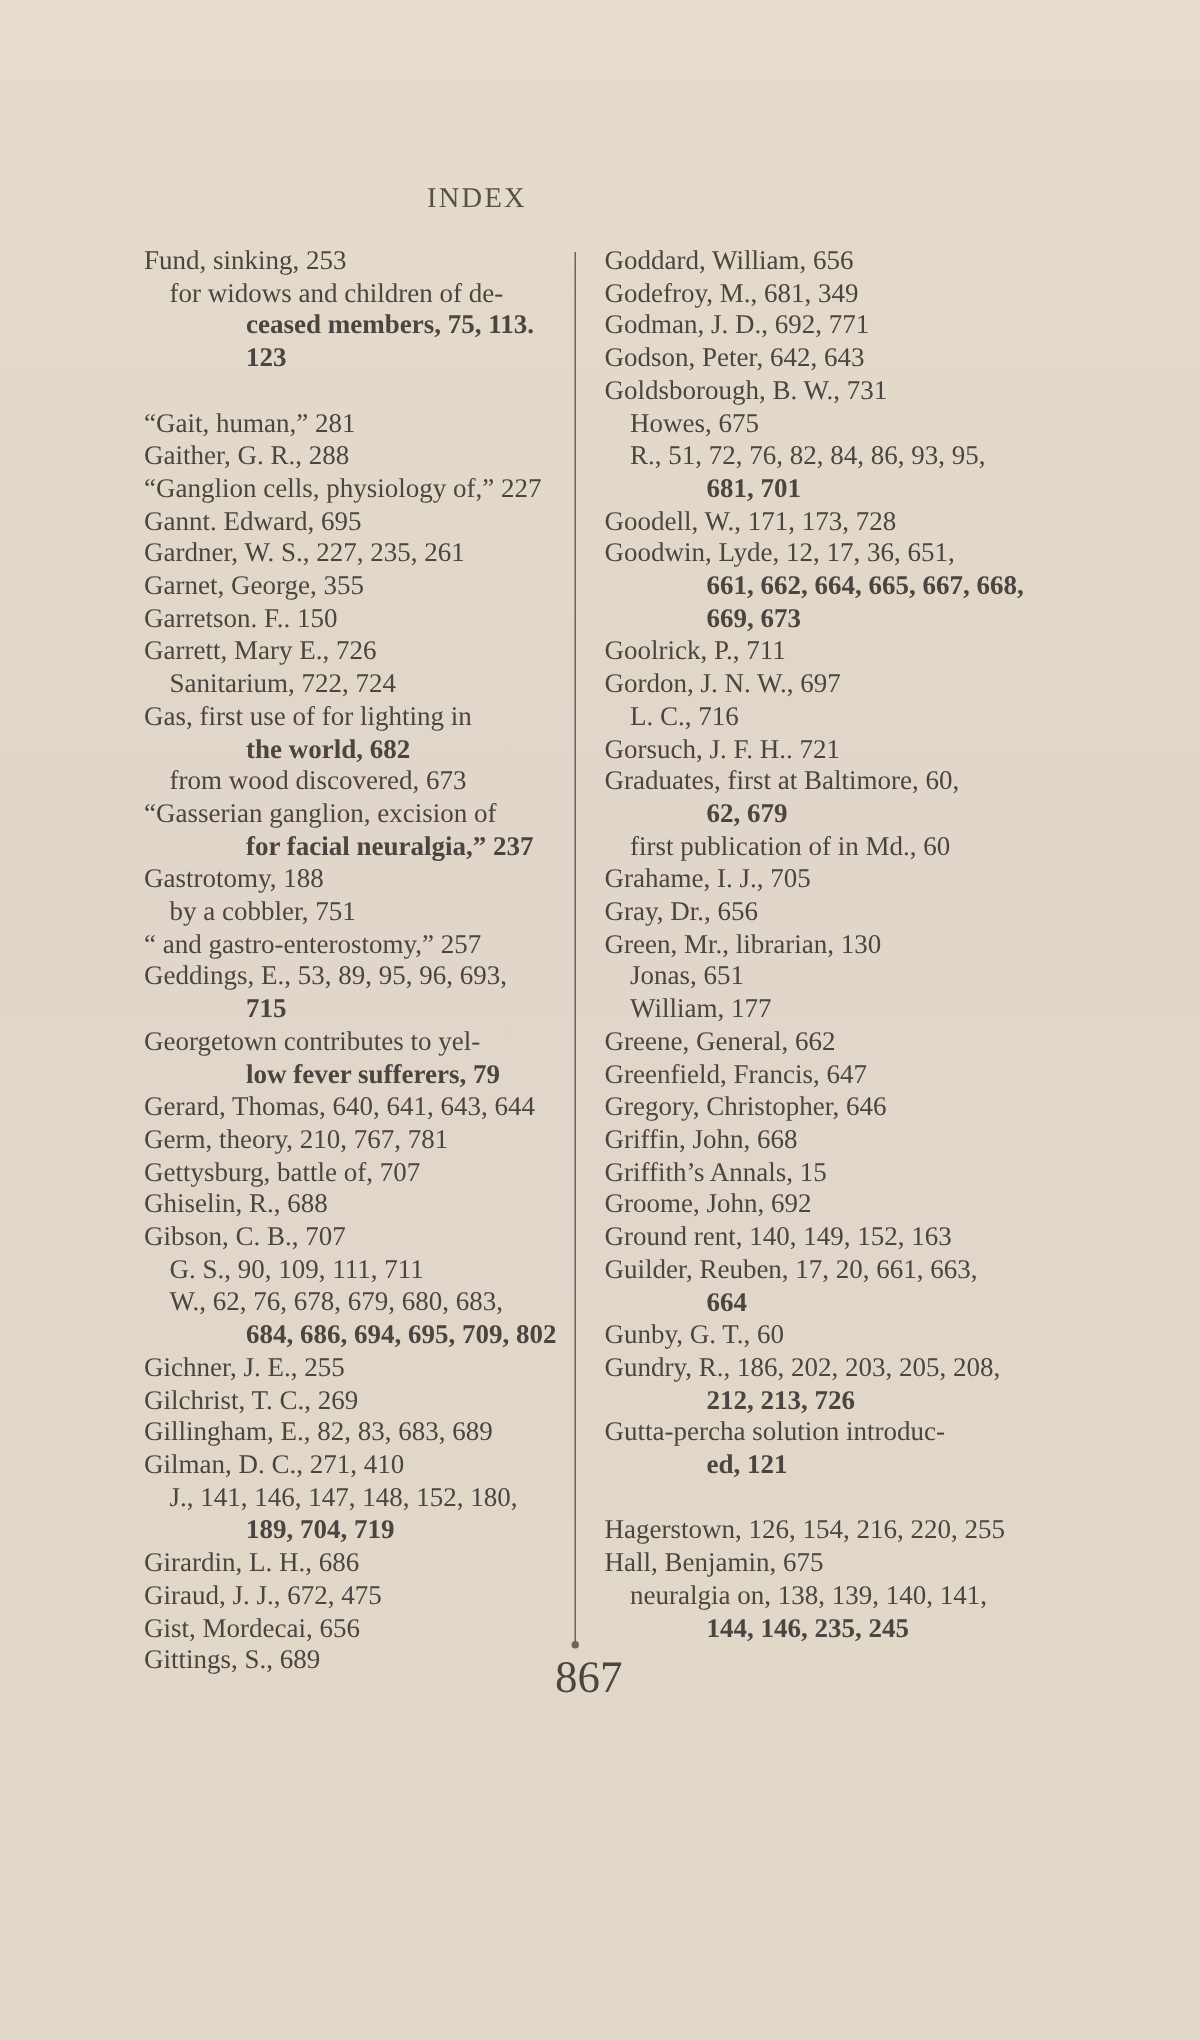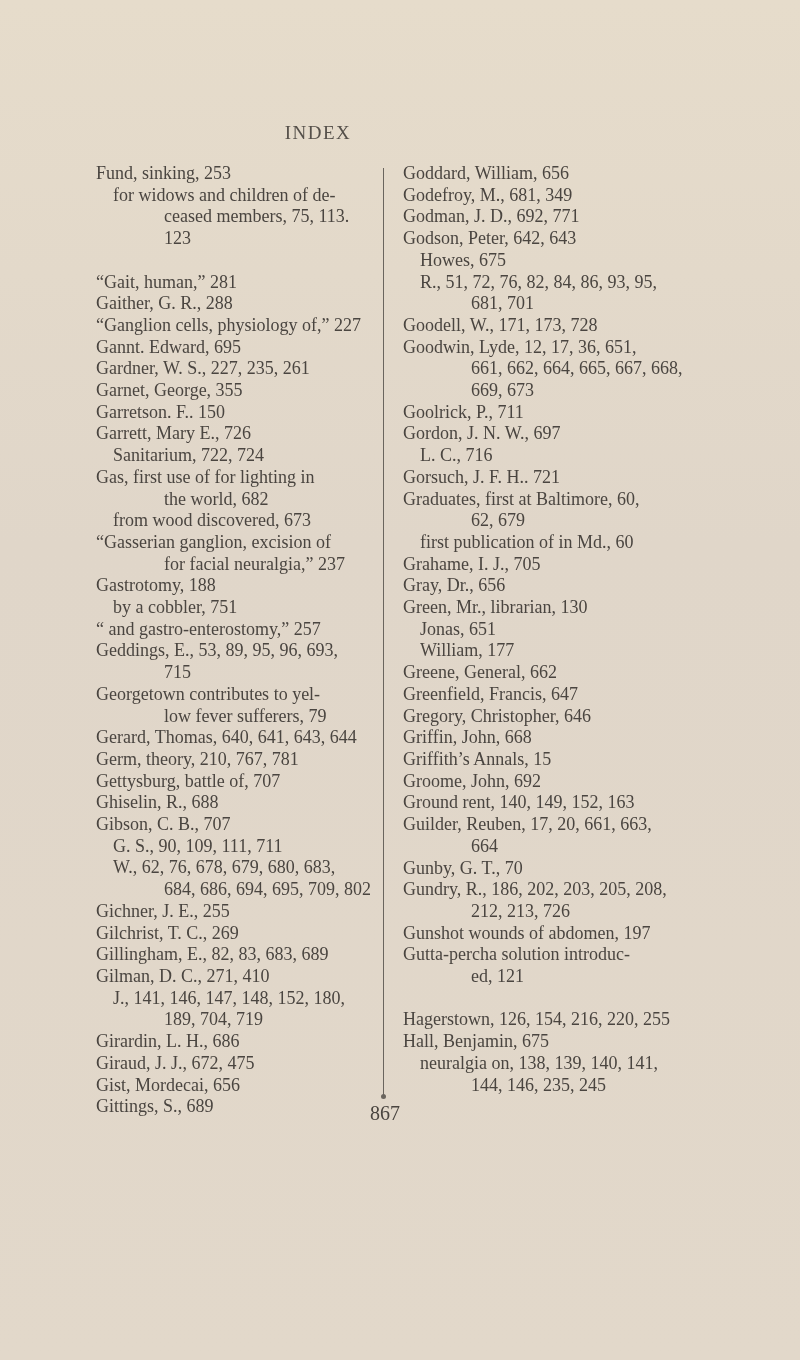--- a/index.html
+++ b/index.html
@@ -19,32 +19,32 @@
     text-align: center; font-size: 19px; letter-spacing: 1.5px; color: #55504a;
   }
   .col {
     position: absolute; top: 163px;
     font-size: 18px; line-height: 21.7px;
   }
   .col.left { left: 96px; width: 280px; }
   .col.right { left: 403px; width: 280px; }
   .entry { white-space: nowrap; }
   .i1 { padding-left: 17px; }
-  .i2 { padding-left: 68px; }
+  .i2 { padding-left: 68px; font-weight: bold; }
   .gap { height: 21.7px; }
   .divider {
     position: absolute; left: 383px; top: 168px; width: 1px; height: 927px;
     background: #6a655e;
   }
   .divider-end {
     position: absolute; left: 381px; top: 1094px; width: 5px; height: 5px;
     border-radius: 50%; background: #6a655e;
   }
   .page-num {
-    position: absolute; top: 1102px; left: 370px; font-size: 20px; color: #4a4540;
+    position: absolute; top: 1102px; left: 370px; font-size: 30px; color: #4a4540;
   }
 </style>
 </head>
 <body>
 
 <div class="page-bg"></div>
 
 <div class="title">INDEX</div>
 
 <div class="col left" id="col-left">
@@ -93,20 +93,21 @@
     <div class="entry">Gist, Mordecai, 656</div>
     <div class="entry">Gittings, S., 689</div>
   </div>
 <div class="divider"></div>
 <div class="divider-end"></div>
 <div class="col right" id="col-right">
     <div class="entry">Goddard, William, 656</div>
     <div class="entry">Godefroy, M., 681, 349</div>
     <div class="entry">Godman, J. D., 692, 771</div>
     <div class="entry">Godson, Peter, 642, 643</div>
+    <div class="entry">Goldsborough, B. W., 731</div>
     <div class="entry i1">Howes, 675</div>
     <div class="entry i1">R., 51, 72, 76, 82, 84, 86, 93, 95,</div>
     <div class="entry i2">681, 701</div>
     <div class="entry">Goodell, W., 171, 173, 728</div>
     <div class="entry">Goodwin, Lyde, 12, 17, 36, 651,</div>
     <div class="entry i2">661, 662, 664, 665, 667, 668,</div>
     <div class="entry i2">669, 673</div>
     <div class="entry">Goolrick, P., 711</div>
     <div class="entry">Gordon, J. N. W., 697</div>
     <div class="entry i1">L. C., 716</div>
@@ -121,24 +122,23 @@
     <div class="entry i1">William, 177</div>
     <div class="entry">Greene, General, 662</div>
     <div class="entry">Greenfield, Francis, 647</div>
     <div class="entry">Gregory, Christopher, 646</div>
     <div class="entry">Griffin, John, 668</div>
     <div class="entry">Griffith’s Annals, 15</div>
     <div class="entry">Groome, John, 692</div>
     <div class="entry">Ground rent, 140, 149, 152, 163</div>
     <div class="entry">Guilder, Reuben, 17, 20, 661, 663,</div>
     <div class="entry i2">664</div>
-    <div class="entry">Gunby, G. T., 70</div>
+    <div class="entry">Gunby, G. T., 60</div>
     <div class="entry">Gundry, R., 186, 202, 203, 205, 208,</div>
     <div class="entry i2">212, 213, 726</div>
-    <div class="entry">Gunshot wounds of abdomen, 197</div>
     <div class="entry">Gutta-percha solution introduc-</div>
     <div class="entry i2">ed, 121</div>
     <div class="gap"></div>
     <div class="entry">Hagerstown, 126, 154, 216, 220, 255</div>
     <div class="entry">Hall, Benjamin, 675</div>
     <div class="entry i1">neuralgia on, 138, 139, 140, 141,</div>
     <div class="entry i2">144, 146, 235, 245</div>
   </div>
 
 <div class="page-num">867</div>

